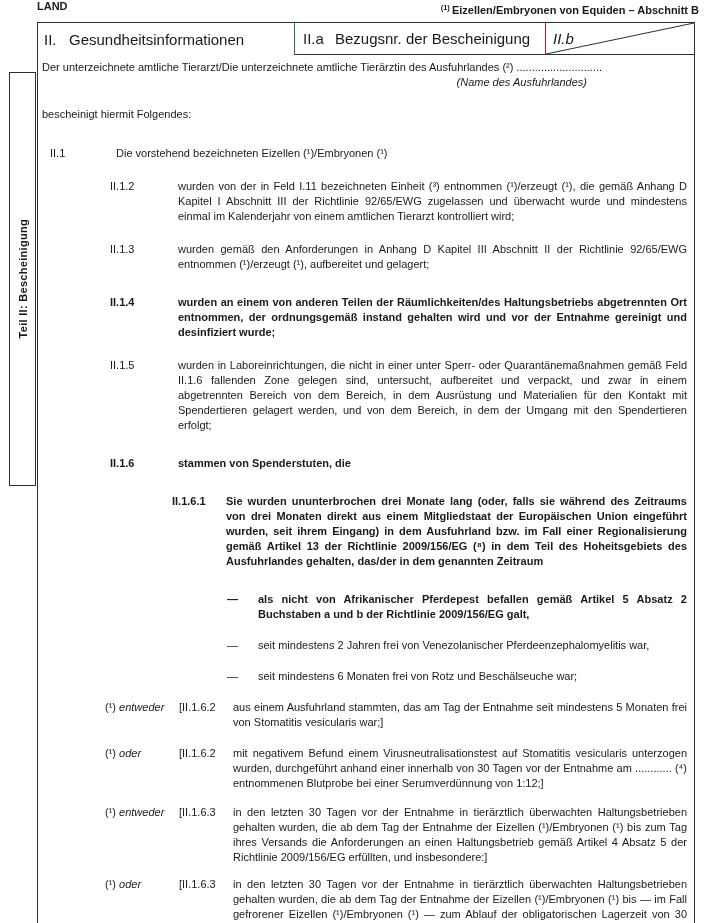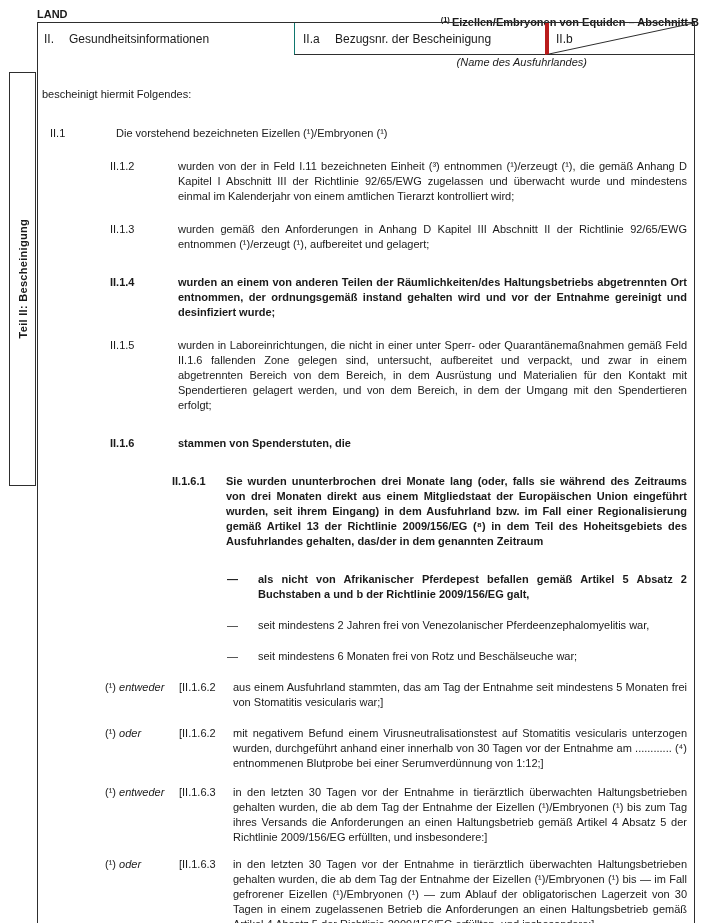--- a/index.html
+++ b/index.html
@@ -1,34 +1,34 @@
 <!DOCTYPE html>
 <html><head>
 <meta charset="utf-8">
 <style>
   html,body { margin:0; padding:0; background:#ffffff; }
   .page {
     position:relative; width:705px; height:923px; background:#fff;
     font-family:"Liberation Sans", sans-serif; color:#1a1a1a; overflow:hidden;
   }
   
-  .land { position:absolute; left:37px; top:8px; font-size:11px; font-weight:bold; }
-  .doc-title { position:absolute; right:6px; top:16px; font-size:11px; font-weight:bold; white-space:nowrap; }
+  .land { position:absolute; left:37px; top:0; font-size:11px; font-weight:bold; }
+  .doc-title { position:absolute; right:6px; top:4px; font-size:11px; font-weight:bold; white-space:nowrap; }
   .doc-title .sup { font-size:7.5px; position:relative; top:-4px; margin-right:2px; }
 
   
   .main-box {
     position:absolute; left:37px; top:22px; width:658px; height:901px;
     border:1px solid #2e2e2e; border-bottom:none; box-sizing:border-box;
   }
-  .hdr { display:flex; height:32px; font-size:12px; }
+  .hdr { display:flex; height:32px; font-size:15px; }
   .hdr-cell { display:flex; align-items:center; box-sizing:border-box; }
   .hc1 { width:256px; }
   .hc2 { width:251px; border-left:1px solid #0f766e; border-bottom:1px solid #2e2e2e; }
-  .hc3 { flex:1; border-left:4px solid #b91c1c; border-bottom:1px solid #2e2e2e; position:relative; }
+  .hc3 { flex:1; border-left:1px solid #b91c1c; border-bottom:1px solid #2e2e2e; position:relative;font-style:italic; }
   .hdr .hnum { padding-left:6px; width:31px; box-sizing:border-box; flex:0 0 auto; }
   .hc2 .hnum { padding-left:8px; width:40px; }
   .hc3 .hnum { padding-left:7px; position:relative; z-index:2; }
   .diag { position:absolute; left:0; top:0; width:100%; height:100%; z-index:1; }
 
   
   .side-box {
     position:absolute; left:9px; top:72px; width:27px; height:414px;
     border:1px solid #2e2e2e; box-sizing:border-box;
     display:flex; align-items:center; justify-content:center;
@@ -94,20 +94,21 @@
       <div class="hdr-cell hc3">
         <span class="hnum">II.b</span>
         <svg class="diag" viewBox="0 0 100 100" preserveAspectRatio="none">
           <line x1="0" y1="100" x2="100" y2="0" stroke="#2e2e2e" stroke-width="1" vector-effect="non-scaling-stroke"></line>
         </svg>
       </div>
     </div>
 
     <div class="content">
 
+      <div class="intro-line">Der unterzeichnete amtliche Tierarzt/Die unterzeichnete amtliche Tierärztin des Ausfuhrlandes (²)  ............................</div>
       <div class="intro-sub">(Name des Ausfuhrlandes)</div>
       <div class="certifies">bescheinigt hiermit Folgendes:</div>
 
       <div class="row row-l1">
         <span class="num">II.1</span>
         <div class="txt">Die vorstehend bezeichneten Eizellen (¹)/Embryonen (¹)</div>
       </div>
 
       <div class="row row-l2 mt18">
         <span class="num">II.1.2</span>

